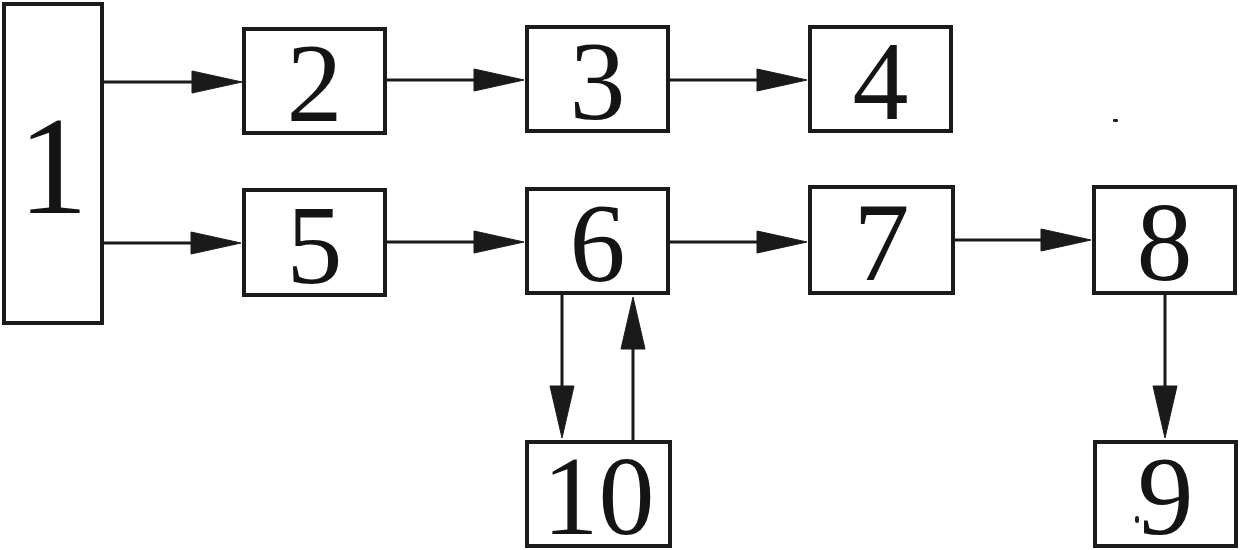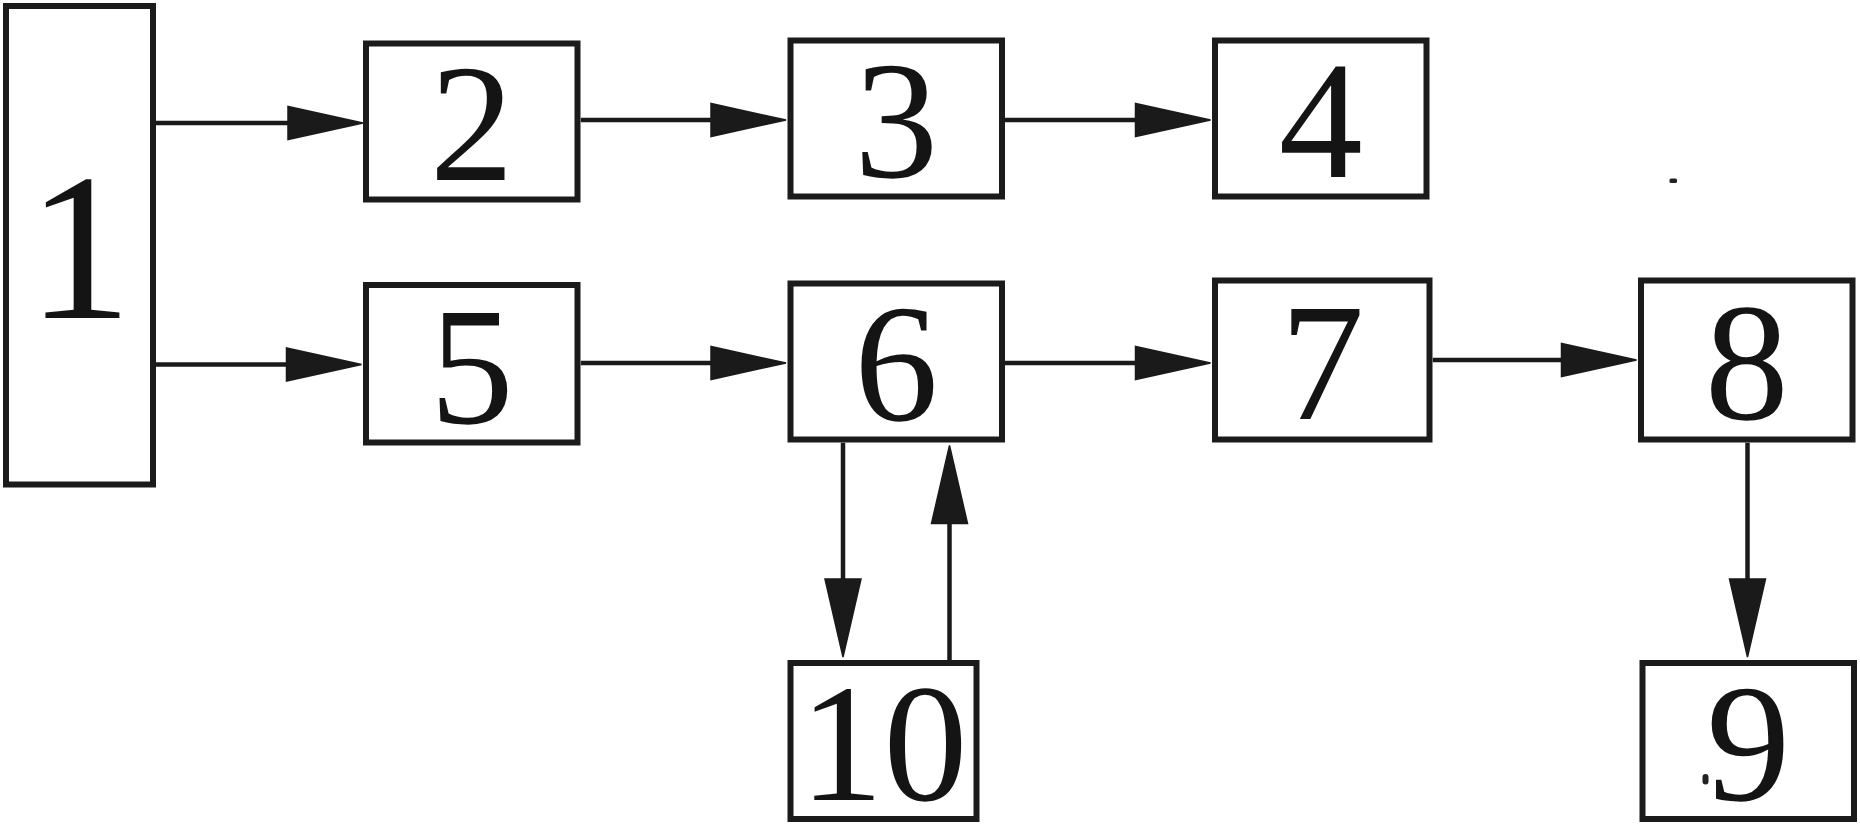--- a/index.html
+++ b/index.html
@@ -141,21 +141,21 @@
   </div>
 
   <div class="node" id="node-7" style="left:808px; top:185px; width:147px; height:110px;">
     <span class="lbl">7</span>
   </div>
 
   <div class="node" id="node-8" style="left:1092px; top:185px; width:145px; height:110px;">
     <span class="lbl">8</span>
   </div>
 
-  <div class="node" id="node-10" style="left:525px; top:440px; width:128px; height:108px;">
+  <div class="node" id="node-10" style="left:525px; top:440px; width:147px; height:108px;">
     <span class="lbl">10</span>
   </div>
 
   <div class="node" id="node-9" style="left:1093px; top:440px; width:145px; height:108px;">
     <span class="lbl">9</span>
   </div>
 
   <div class="speck" id="speck-1"></div>
   <div class="speck" id="speck-2"></div>
 

